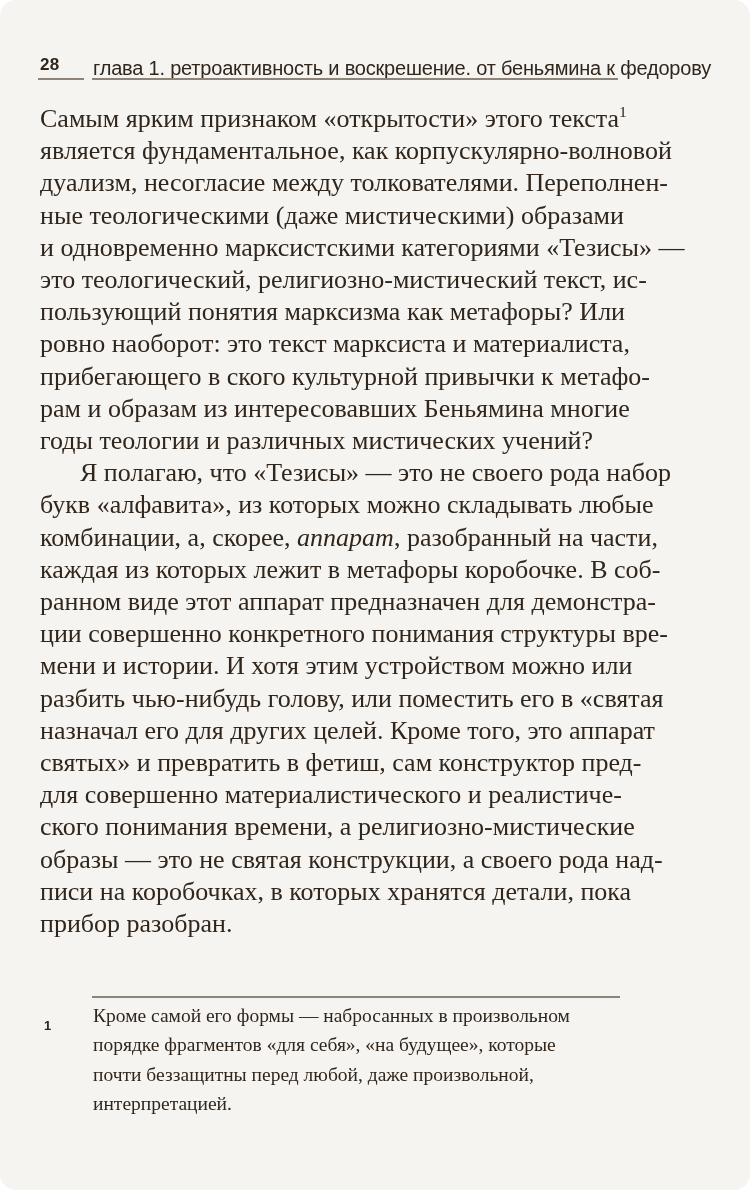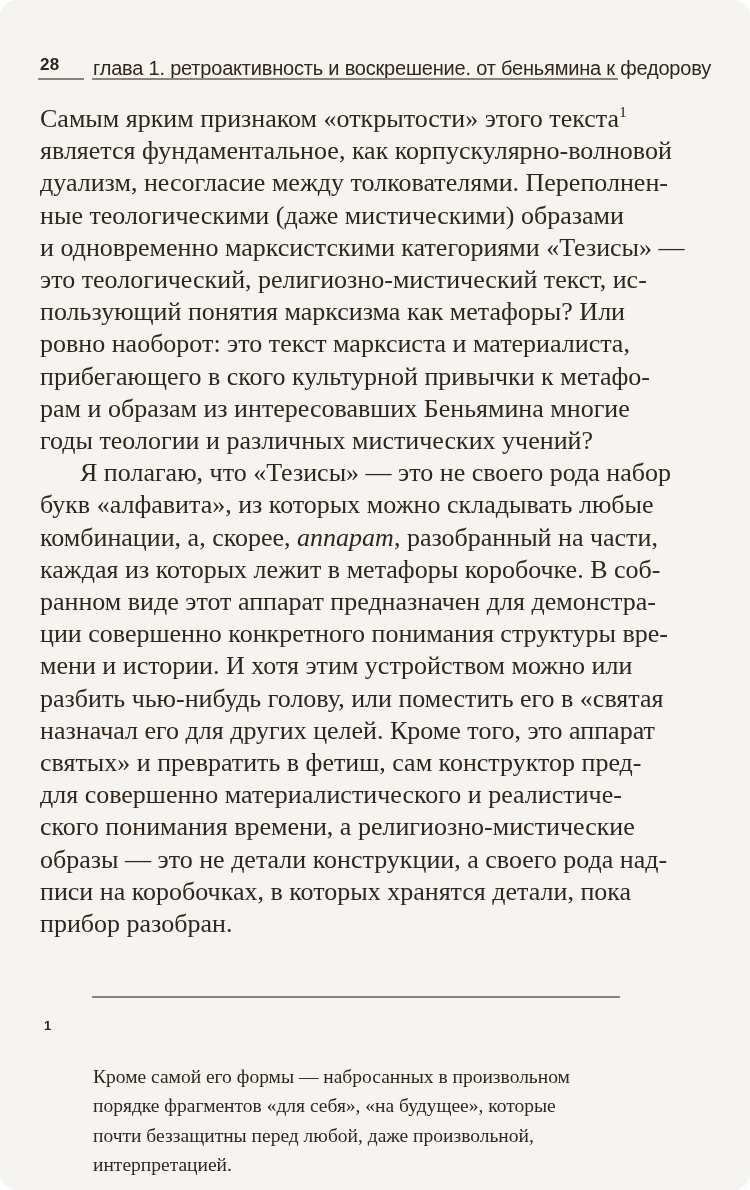--- a/index.html
+++ b/index.html
@@ -40,21 +40,21 @@
   }
   em { font-style: italic; }
   
   .fn-rule { left: 92px; top: 996px; width: 528px; }
   .fn-marker {
     position: absolute; left: 44px; top: 1018px;
     font-family: "Liberation Sans", sans-serif;
     font-weight: 700; font-size: 13px;
   }
   .fn-text {
-    position: absolute; left: 93px; top: 1062px; width: 530px;
+    position: absolute; left: 93px; top: 1001px; width: 530px;
     font-size: 19.5px; line-height: 29.3px;
   }
 </style>
 </head>
 <body>
 
 <div class="page">
 
   <div class="runhead-number">28</div>
 
@@ -80,21 +80,21 @@
       <div class="line"><span>комбинации, а, скорее, </span><em>аппарат</em><span>, разобранный на части,</span></div>
       <div class="line"><span>каждая из которых лежит в метафоры коробочке. В соб-</span></div>
       <div class="line"><span>ранном виде этот аппарат предназначен для демонстра-</span></div>
       <div class="line"><span>ции совершенно конкретного понимания структуры вре-</span></div>
       <div class="line"><span>мени и истории. И хотя этим устройством можно или</span></div>
       <div class="line"><span>разбить чью-нибудь голову, или поместить его в «святая</span></div>
       <div class="line"><span>назначал его для других целей. Кроме того, это аппарат</span></div>
       <div class="line"><span>святых» и превратить в фетиш, сам конструктор пред-</span></div>
       <div class="line"><span>для совершенно материалистического и реалистиче-</span></div>
       <div class="line"><span>ского понимания времени, а религиозно-мистические</span></div>
-      <div class="line"><span>образы — это не детали конструкции, а своего рода над-</span></div>
+      <div class="line"><span>образы — это не святая конструкции, а своего рода над-</span></div>
       <div class="line"><span>писи на коробочках, в которых хранятся детали, пока</span></div>
       <div class="line"><span>прибор разобран.</span></div>
     </div>
 
   <div class="rule fn-rule"></div>
 
   <div class="fn-marker">1</div>
 
   <div class="fn-text" id="fn-text">
       <div class="line"><span>Кроме самой его формы — набросанных в произвольном</span></div>

